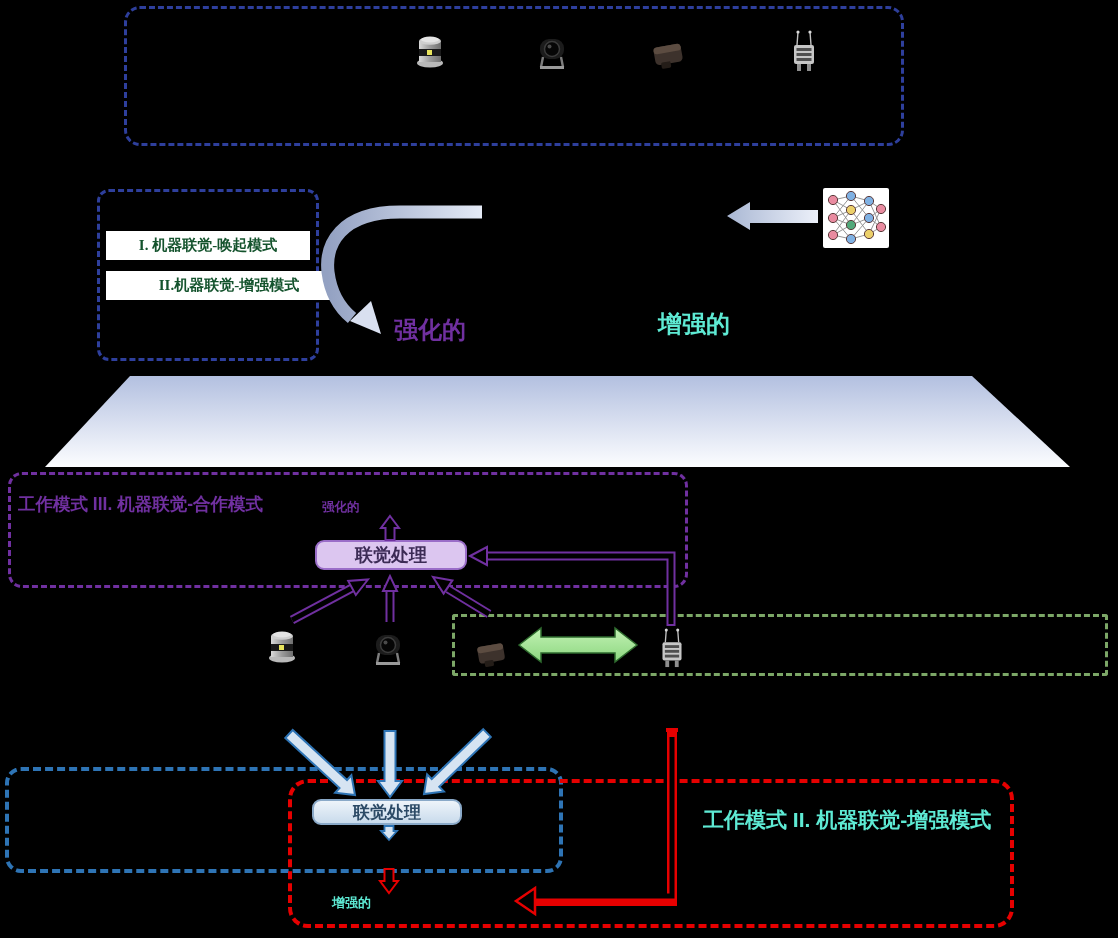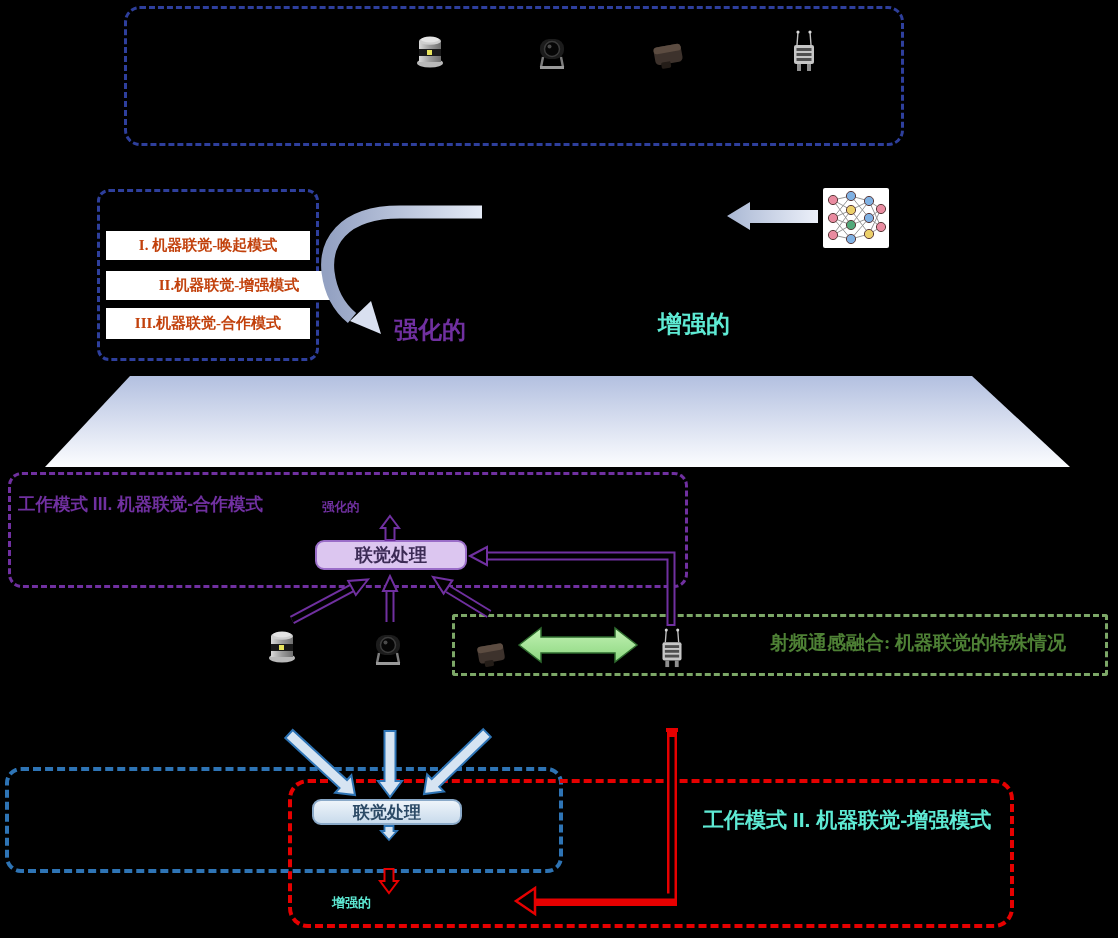--- a/index.html
+++ b/index.html
@@ -9,21 +9,21 @@
   svg{display:block;}
   
   .panel{position:absolute;background:transparent;box-sizing:border-box;}
   .panel.navy{border:3px dashed #2e3f9c;border-radius:16px;}
   .panel.purple{border:3px dashed #7030A0;border-radius:14px;}
   .panel.blue{border:4px dashed #2E74B5;border-radius:16px;}
   .panel.red{border:4px dashed #e60000;border-radius:20px;}
   .panel.green{border:3px dashed #7ca767;border-radius:3px;}
   
   .legend-row{position:absolute;left:106px;width:204px;height:29px;background:#fff;
-              color:#c2410c;font-weight:bold;font-size:15px;line-height:29px;text-align:center;
+              color:#14532d;font-weight:bold;font-size:15px;line-height:29px;text-align:center;
               font-family:"Liberation Serif",serif;}
   
   .t-purple{color:#7030A0;font-weight:bold;}
   .t-blue{color:#2E74B5;font-weight:bold;}
   .t-red{color:#5eead4;font-weight:bold;}
   .t-green{color:#4e8135;font-weight:bold;}
   .proc{position:absolute;box-sizing:border-box;text-align:center;font-weight:bold;
         font-family:Liberation Serif, serif;}
   .proc.p3{background:#dcc6f0;border:2px solid #9a6dc8;border-radius:9px;color:#3c2b55;}
   .proc.p1{background:linear-gradient(#eef4fa,#c9dbec);border:2px solid #8aa9c8;
@@ -129,21 +129,20 @@
   <div class="panel purple" style="left:8px;top:472px;width:680px;height:116px;"></div>
 
   <div class="panel green" style="left:452px;top:614px;width:656px;height:62px;"></div>
 
   <div class="panel blue" style="left:5px;top:767px;width:558px;height:106px;"></div>
 
   <div class="panel red" style="left:288px;top:779px;width:726px;height:149px;"></div>
 
   <div class="legend-row" style="top:231px;">I. 机器联觉-唤起模式</div>
   <div class="legend-row" style="top:271px;padding-left:21px;">II.机器联觉-增强模式</div>
-  <div class="legend-row" style="top:308px;height:31px;line-height:31px;">III.机器联觉-合作模式</div>
 
   <svg class="abs" style="left:414px;top:34px;" width="32" height="36">
       <use href="#sym-lidar"></use>
     </svg>
   <svg class="abs" style="left:535px;top:38px;" width="34" height="32">
       <use href="#sym-camera"></use>
     </svg>
   <svg class="abs" style="left:650px;top:36px;" width="36" height="36">
       <use href="#sym-radar"></use>
     </svg>
@@ -170,21 +169,20 @@
     </svg>
   <svg class="abs" style="left:474px;top:636px;" width="34" height="34">
       <use href="#sym-radar"></use>
     </svg>
   <svg class="abs" style="left:659px;top:628px;" width="26" height="40">
       <use href="#sym-rf"></use>
     </svg>
 
   <div class="abs" style="left:524px;top:636px;width:108px;text-align:center;font-size:14px;
        font-weight:bold;color:#1e5c1e;font-family:'Liberation Serif',serif;">射频通感融合</div>
-  <div class="abs t-green" style="left:770px;top:630px;font-size:19px;font-family:'Liberation Serif',serif;">射频通感融合: 机器联觉的特殊情况</div>
 
   <div class="proc p1" style="left:312px;top:799px;width:150px;height:26px;line-height:23px;font-size:17px;">联觉处理</div>
 
   <div class="abs t-red" style="left:703px;top:806px;font-size:21px;">工作模式 II. 机器联觉-增强模式</div>
   <div class="abs t-red" style="left:332px;top:894px;font-size:13px;">增强的</div>
 
   <svg class="abs" style="left:0;top:0;pointer-events:none;" width="1118" height="938">
 
     <g>
       <path d="M482 212 H400 C340 212 325 245 328 272 C331 296 341 309 352 318" fill="none" stroke="url(#gCurve)" stroke-width="13"></path>

